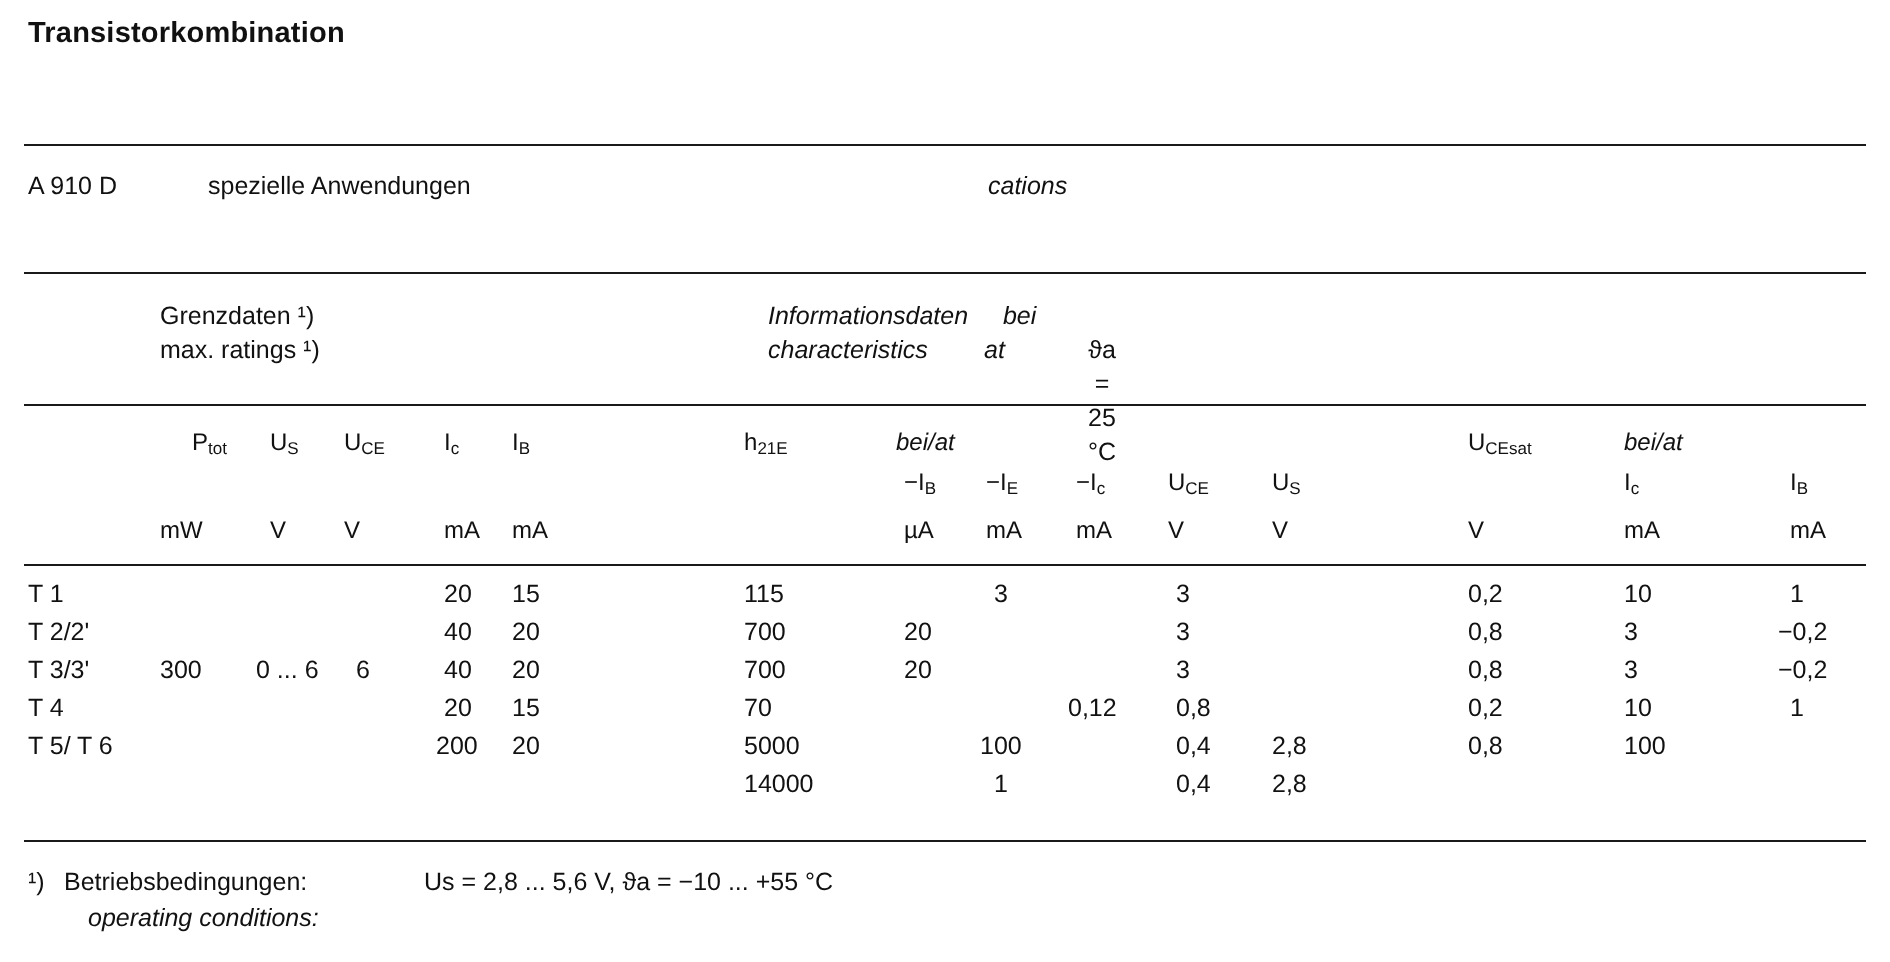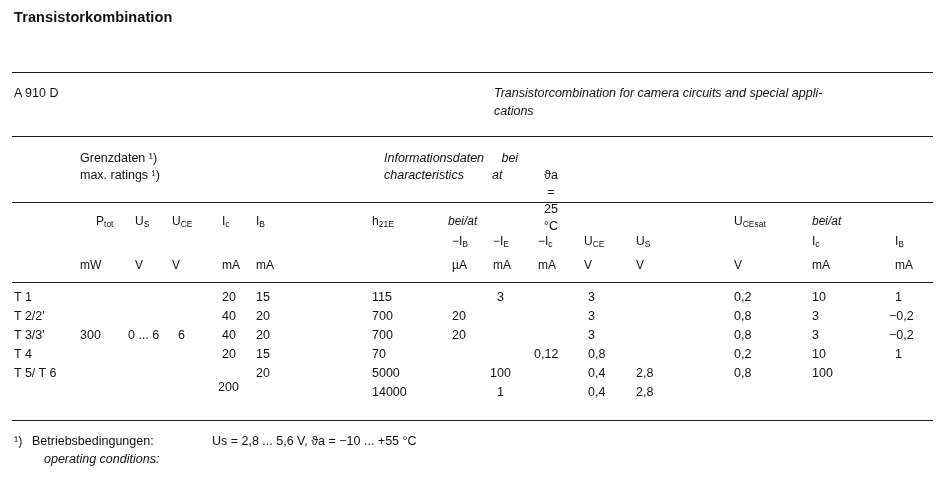--- a/index.html
+++ b/index.html
@@ -232,23 +232,23 @@
 
   <div class="title-block">
     <div class="title-de">Transistorkombination</div>
   </div>
 
   <div class="rule thin" style="top:72px;"></div>
 
   <div class="typeline">
     <div class="code">A 910 D</div>
     <div class="de">
+      <span class="l2">spezielle Anwendungen</span>
     </div>
     <div class="en">
-      <span class="l1">Transistorcombination for camera circuits and special appli-</span>
       <span class="l2">cations</span>
     </div>
   </div>
 
   <div class="rule thin" style="top:136px;"></div>
 
   <div class="band">
     <div class="left">
       <span class="l1">Grenzdaten ¹)</span>
       <span class="l2">max. ratings ¹)</span>
@@ -373,21 +373,21 @@
       <div class="cell num" style="left:534px;">0,12</div>
       <div class="cell num" style="left:588px;">0,8</div>
       <div class="cell num" style="left:636px;"></div>
       <div class="cell num" style="left:734px;">0,2</div>
       <div class="cell num" style="left:812px;">10</div>
       <div class="cell num" style="left:895px;">1</div>
     </div>
 
     <div class="row">
       <div class="cell" style="left:14px;">T 5/ T 6</div>
-      <div class="cell num" style="left:218px;margin-top:14px;">200</div>
+      <div class="cell num" style="left:218px;">200</div>
       <div class="cell num" style="left:256px;">20</div>
       <div class="cell num" style="left:372px;">5000</div>
       <div class="cell num" style="left:452px;"></div>
       <div class="cell num" style="left:490px;">100</div>
       <div class="cell num" style="left:538px;"></div>
       <div class="cell num" style="left:588px;">0,4</div>
       <div class="cell num" style="left:636px;">2,8</div>
       <div class="cell num" style="left:734px;">0,8</div>
       <div class="cell num" style="left:812px;">100</div>
       <div class="cell num" style="left:895px;"></div>

